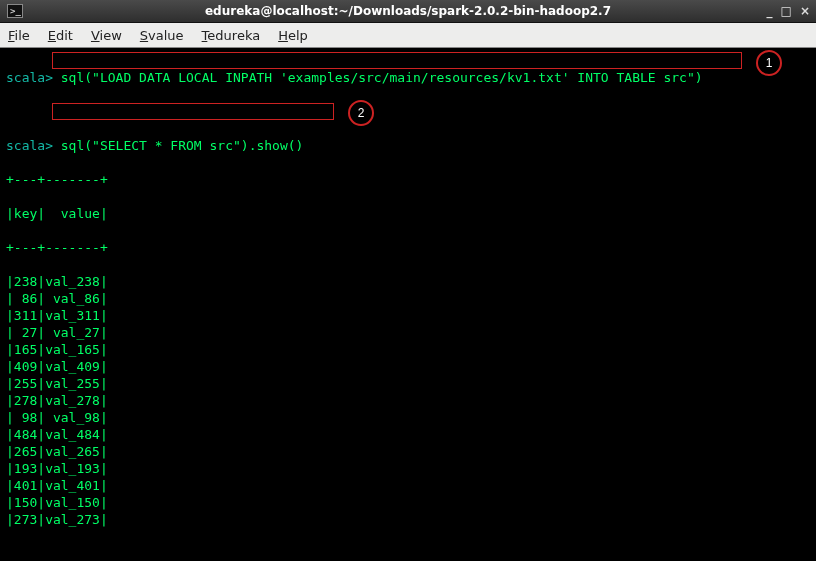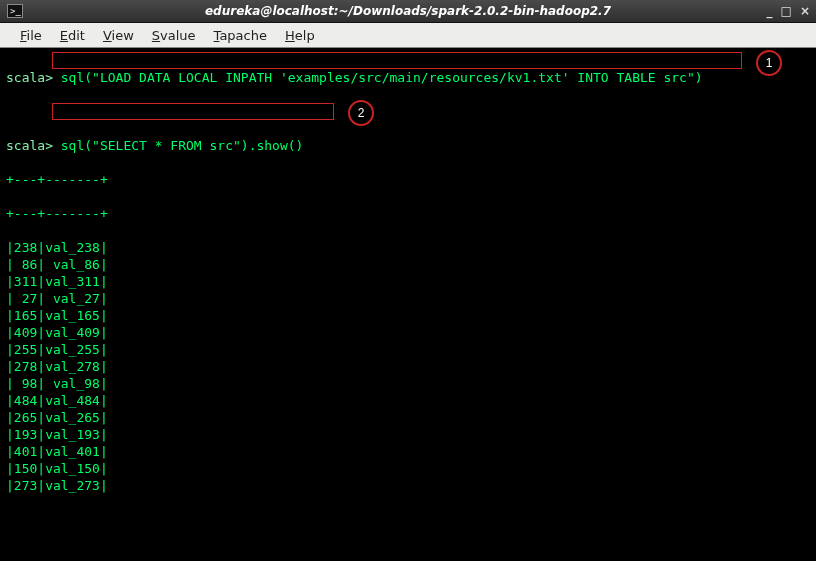--- a/index.html
+++ b/index.html
@@ -30,56 +30,55 @@
     margin: 0 6px;
     display: flex;
     align-items: center;
     justify-content: center;
   }
   .title-text {
     position: absolute;
     left: 0; right: 0;
     text-align: center;
     pointer-events: none;
-    font-style: italic;
   }
   .win-controls {
     margin-left: auto;
     display: flex;
     gap: 8px;
     padding-right: 6px;
     color: #ddd;
     font-weight: bold;
   }
   .win-controls span { cursor: default; }
   .menu-bar {
     height: 24px;
     background: #ededec;
     display: flex;
     align-items: center;
-    padding: 0 20px;
+    padding: 0 8px;
     gap: 18px;
     font-family: "DejaVu Sans", Arial, sans-serif;
     font-size: 13px;
     color: #222;
     border-bottom: 1px solid #888;
   }
   .menu-item .underline { text-decoration: underline; }
   .terminal {
     background: #000;
     color: #00ff66;
     padding: 4px 6px;
     line-height: 17px;
     white-space: pre;
     position: relative;
     height: calc(561px - 22px - 24px);
     box-sizing: border-box;
   }
   .line { display: block; position: relative; height: 17px; }
-  .cyan { color: #86efac; }
+  .cyan { color: #14b8a6; }
   .hl-box {
     position: absolute;
     border: 1px solid #cc2222;
     pointer-events: none;
     box-sizing: border-box;
   }
   .badge {
     position: absolute;
     width: 22px;
     height: 22px;
@@ -111,29 +110,30 @@
     <span>□</span>
     <span>×</span>
   </div>
 </div>
 
 <div class="menu-bar">
   <span class="menu-item"><span class="underline">F</span><span>ile</span></span>
   <span class="menu-item"><span class="underline">E</span><span>dit</span></span>
   <span class="menu-item"><span class="underline">V</span><span>iew</span></span>
   <span class="menu-item"><span class="underline">S</span><span>value</span></span>
-  <span class="menu-item"><span class="underline">T</span><span>apache</span></span>
+  <span class="menu-item"><span class="underline">T</span><span>edureka</span></span>
   <span class="menu-item"><span class="underline">H</span><span>elp</span></span>
 </div>
 
 <div class="terminal">
 <span class="line"><span class="cyan">scala&gt;</span><span> sql("LOAD DATA LOCAL INPATH 'examples/src/main/resources/kv1.txt' INTO TABLE src")</span></span>
 <span class="line"></span>
 <span class="line"><span class="cyan">scala&gt;</span><span> sql("SELECT * FROM src").show()</span></span>
 <span class="line">+---+-------+</span>
+<span class="line">|key|  value|</span>
 <span class="line">+---+-------+</span>
 <span class="line">|238|val_238|</span><span class="line">| 86| val_86|</span><span class="line">|311|val_311|</span><span class="line">| 27| val_27|</span><span class="line">|165|val_165|</span><span class="line">|409|val_409|</span><span class="line">|255|val_255|</span><span class="line">|278|val_278|</span><span class="line">| 98| val_98|</span><span class="line">|484|val_484|</span><span class="line">|265|val_265|</span><span class="line">|193|val_193|</span><span class="line">|401|val_401|</span><span class="line">|150|val_150|</span><span class="line">|273|val_273|</span>
 
 
 
   <div class="hl-box" style="left:52px; top:4px; width:690px; height:17px;"></div>
   <div class="badge" style="left:756px; top:2px;"><span>1</span></div>
 
   <div class="hl-box" style="left:52px; top:55px; width:282px; height:17px;"></div>
   <div class="badge" style="left:348px; top:52px;"><span>2</span></div>

